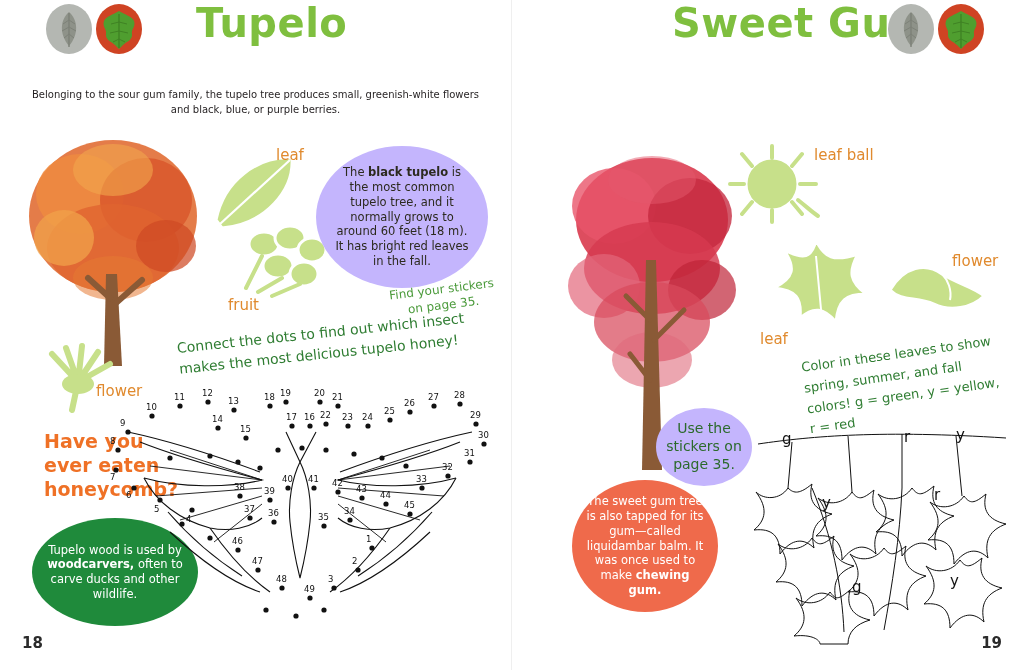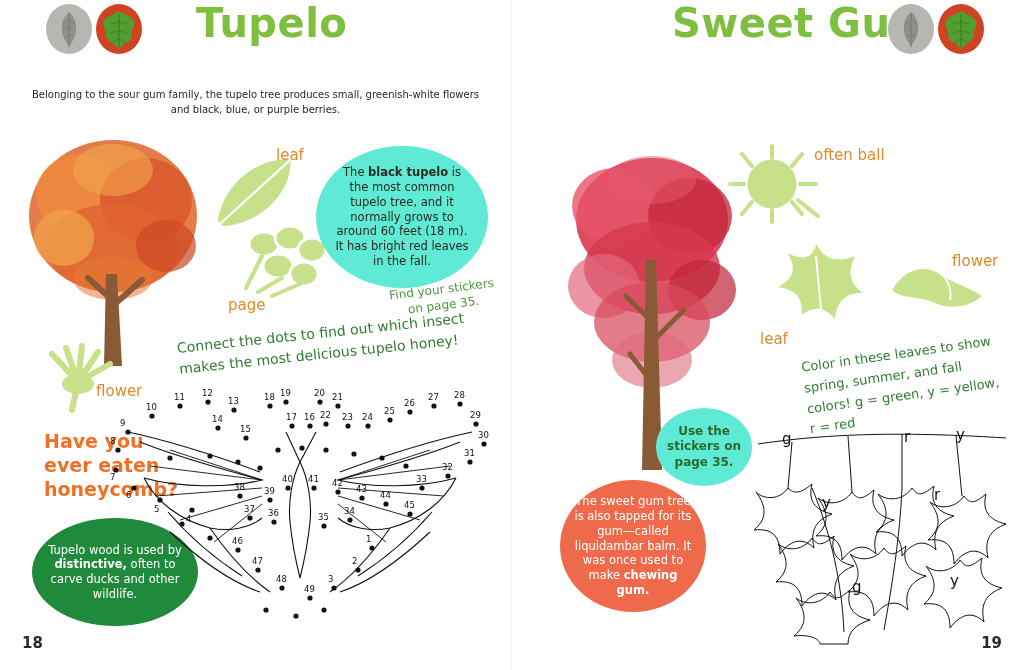--- a/index.html
+++ b/index.html
@@ -68,21 +68,21 @@
   .blob {
     position: absolute;
     display: flex;
     align-items: center;
     justify-content: center;
     text-align: center;
     box-sizing: border-box;
     line-height: 1.28;
   }
   .blob > span { display: block; width: 100%; }
-  .blob.green  { background: #5eead4; color: #2c2a1e; border-radius: 50%; }
+  .blob.green  { background: #c4b5fd; color: #2c2a1e; border-radius: 50%; }
   .blob.red    { background: #d6232a; color: #ffffff; border-radius: 50%; }
   .blob.orange { background: #ef6a4b; color: #ffffff; border-radius: 50%; }
   .blob.darkgreen { background: #1f8a3b; color: #ffffff; border-radius: 50%; }
 
   b { font-weight: bold; }
 
   
   .hand {
     position: absolute;
     font-family: "DejaVu Sans", sans-serif;
@@ -179,21 +179,21 @@
           <ellipse cx="52" cy="12" rx="15" ry="12"></ellipse>
           <ellipse cx="74" cy="24" rx="14" ry="12"></ellipse>
           <ellipse cx="40" cy="40" rx="15" ry="12"></ellipse>
           <ellipse cx="66" cy="48" rx="14" ry="12"></ellipse>
         </g>
         <g stroke="#c7e08a" stroke-width="4" fill="none" stroke-linecap="round">
           <path d="M24 30 L8 62 M44 52 L20 66 M62 58 L34 70"></path>
         </g>
       </svg>
     </div>
-    <div class="hand" style="left:228px; top:296px; color:#e08a2e;">page</div>
+    <div class="hand" style="left:228px; top:296px; color:#e08a2e;">fruit</div>
 
     <div class="abs" style="left:32px; top:338px;">
       <svg width="90" height="78" viewBox="0 0 90 78" aria-hidden="true">
         <g stroke="#c7e08a" stroke-width="6" fill="none" stroke-linecap="round">
           <path d="M46 44 L20 16 M46 44 L34 10 M46 44 L50 8 M46 44 L66 14 M46 44 L78 26"></path>
           <path d="M46 44 L40 72"></path>
         </g>
         <ellipse cx="46" cy="46" rx="16" ry="10" fill="#c7e08a"></ellipse>
       </svg>
     </div>
@@ -209,21 +209,21 @@
 
     <div class="hand big rot-b" style="left:176px; top:338px; width:300px; font-size:14px; line-height:1.5;">
       <span>Connect the dots to find out which insect makes the most delicious tupelo honey!</span>
     </div>
 
     <div class="hand bigorange" style="left:44px; top:430px; width:150px;">
       <span>Have you ever eaten honeycomb?</span>
     </div>
 
     <div class="blob darkgreen" style="left:32px; top:518px; width:166px; height:108px; font-size:11.5px; padding:14px;">
-      <span>Tupelo wood is used by <b>distinctive,</b> often to carve ducks and other wildlife.</span>
+      <span>Tupelo wood is used by <b>woodcarvers,</b> often to carve ducks and other wildlife.</span>
     </div>
 
     <div class="abs" style="left:110px; top:392px;">
       <svg width="380" height="236" viewBox="0 0 380 236" aria-hidden="true">
 
         <g stroke="#111" stroke-width="1.1" fill="none">
           <path d="M30 50 C60 62 100 74 152 88 C120 96 70 96 34 86"></path>
           <path d="M18 40 C46 46 96 60 150 80"></path>
           <path d="M34 86 C46 110 70 128 100 136 C120 140 140 136 152 126"></path>
           <path d="M58 120 C84 150 110 170 132 184"></path>
@@ -412,44 +412,44 @@
 
     <div class="abs" style="left:212px; top:142px;">
       <svg width="98" height="82" viewBox="0 0 98 82" aria-hidden="true">
         <circle cx="48" cy="42" r="26" fill="#c7e08a" stroke="#ffffff" stroke-width="3"></circle>
         <g stroke="#c7e08a" stroke-width="4" stroke-linecap="round">
           <path d="M48 16 L48 4 M28 24 L18 12 M68 24 L78 12 M20 42 L6 42 M76 42 L92 42 M28 60 L18 72 M68 60 L78 72 M48 68 L48 80"></path>
         </g>
         <path d="M74 58 C84 66 88 70 94 74" stroke="#c7e08a" stroke-width="4" fill="none" stroke-linecap="round"></path>
       </svg>
     </div>
-    <div class="hand" style="left:302px; top:146px; color:#e08a2e;">often ball</div>
+    <div class="hand" style="left:302px; top:146px; color:#e08a2e;">leaf ball</div>
 
 
     <div class="abs" style="left:250px; top:236px;">
       <svg width="108" height="100" viewBox="0 0 108 100" aria-hidden="true">
         <path d="M54 4 C62 22 72 26 96 18 C86 36 88 46 104 58 C84 58 76 64 74 86 C62 72 52 70 38 82 C40 62 34 54 12 52 C32 42 34 32 22 14 C42 24 50 22 54 4 Z" fill="#c7e08a" stroke="#ffffff" stroke-width="3"></path>
         <path d="M54 20 L60 84" stroke="#ffffff" stroke-width="2" fill="none"></path>
       </svg>
     </div>
     <div class="hand" style="left:248px; top:330px; color:#e08a2e;">leaf</div>
 
     <div class="abs" style="left:368px; top:256px;">
       <svg width="110" height="66" viewBox="0 0 110 66" aria-hidden="true">
         <path d="M10 34 C24 10 46 6 62 18 C78 28 96 32 104 40 C92 52 70 56 54 48 C36 40 22 46 10 34 Z" fill="#c7e08a" stroke="#ffffff" stroke-width="3"></path>
         <path d="M62 18 C68 24 72 34 70 44" stroke="#ffffff" stroke-width="2" fill="none"></path>
       </svg>
     </div>
     <div class="hand" style="left:440px; top:252px; color:#e08a2e;">flower</div>
 
-    <div class="blob green" style="left:144px; top:408px; width:96px; height:78px; font-size:12px; padding:10px; color:#2c6a2c;font-weight:bold;">
+    <div class="blob green" style="left:144px; top:408px; width:96px; height:78px; font-size:14px; padding:10px; color:#2c6a2c;">
       <span>Use the stickers on page 35.</span>
     </div>
 
-    <div class="blob orange" style="left:48px; top:480px; width:146px; height:132px; font-size:11.5px; padding:14px;">
+    <div class="blob orange" style="left:60px; top:480px; width:146px; height:132px; font-size:11.5px; padding:14px;">
       <span>The sweet gum tree is also tapped for its gum—called liquidambar balm. It was once used to make <b>chewing gum.</b></span>
     </div>
 
     <div class="hand big rot-c" style="left:288px; top:358px; width:200px; font-size:13px; line-height:1.6;">
       <span>Color in these leaves to show spring, summer, and fall colors! g = green, y = yellow, r = red</span>
     </div>
 
     <div class="abs" style="left:240px; top:396px;">
       <svg width="262" height="248" viewBox="0 0 262 248" aria-hidden="true">
         <g stroke="#111" stroke-width="1" fill="none" stroke-linejoin="round">

